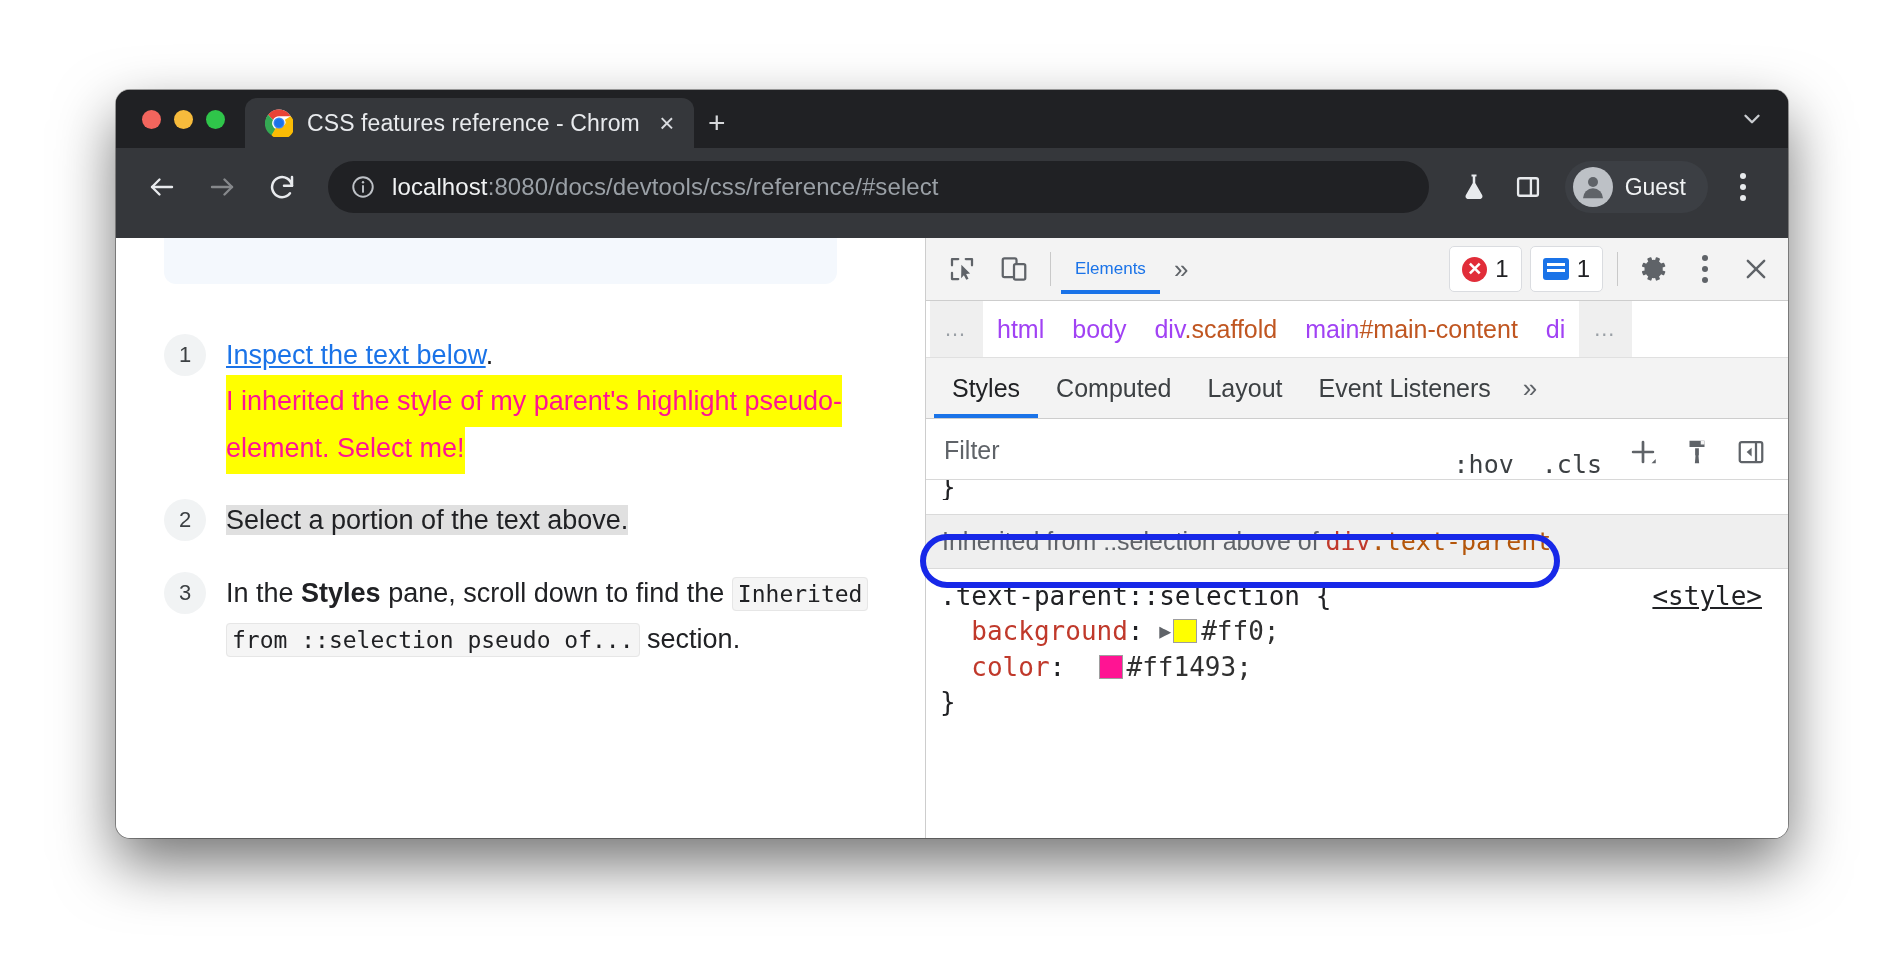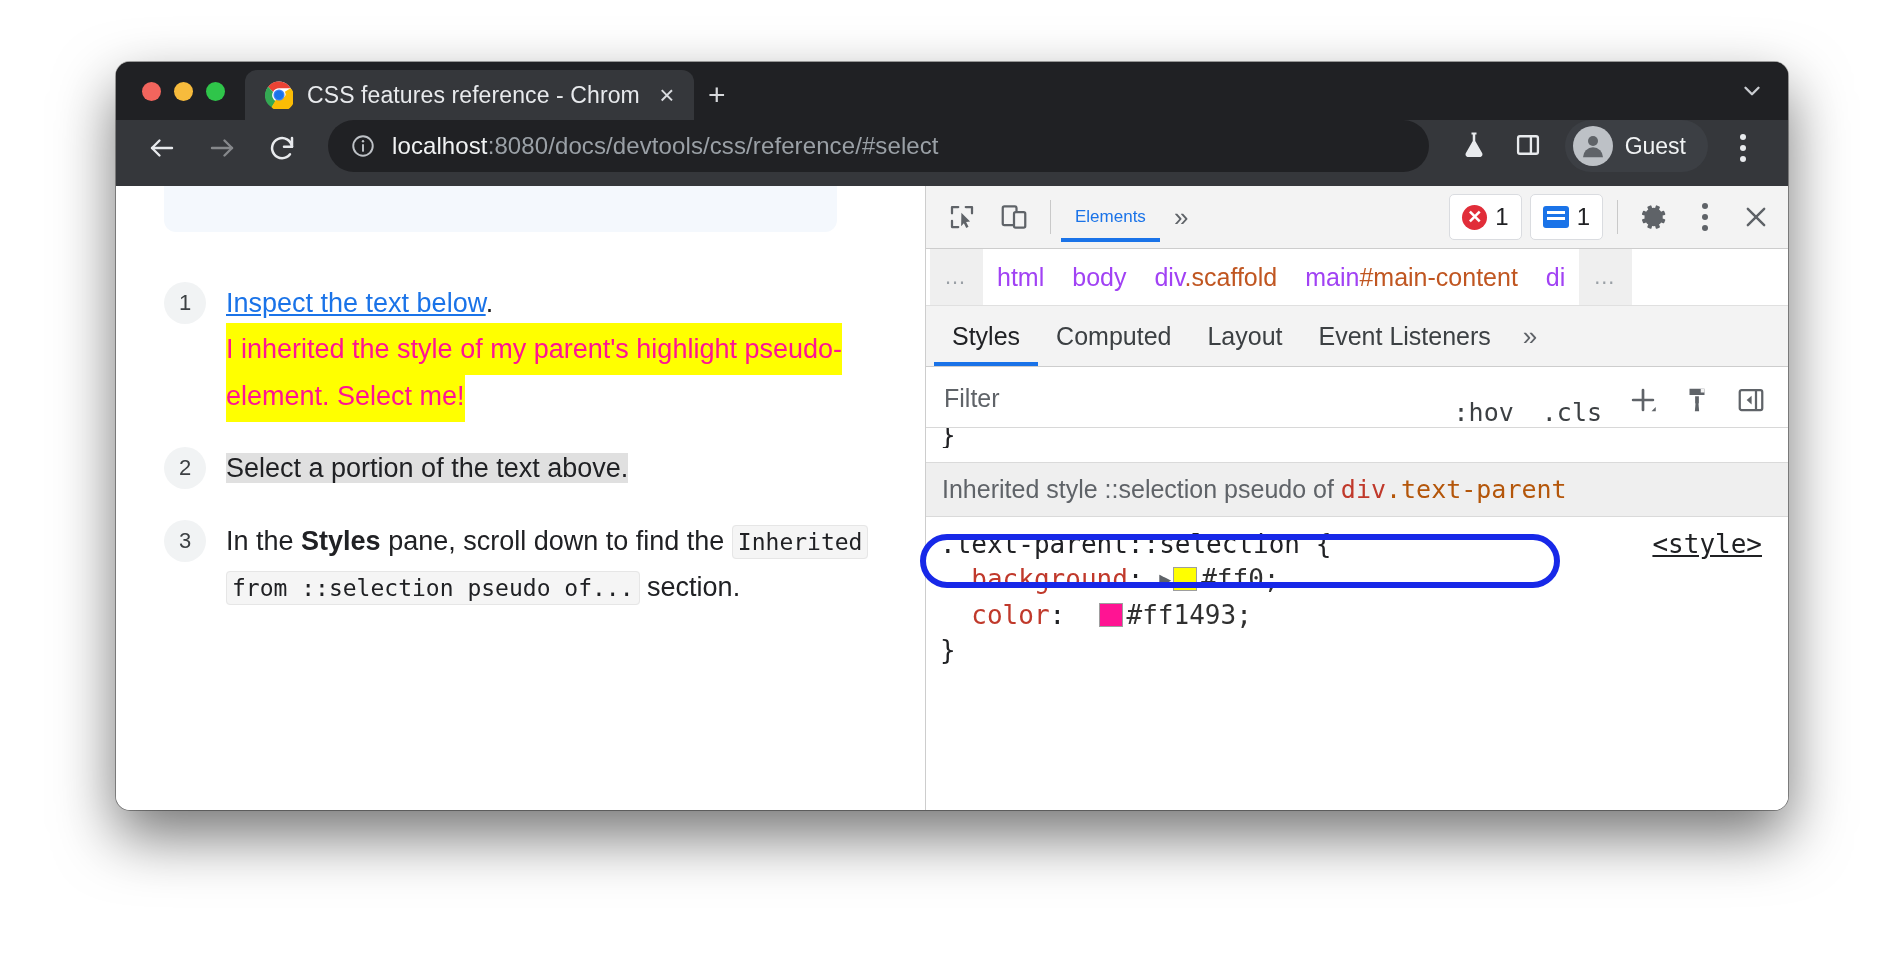--- a/index.html
+++ b/index.html
@@ -13,21 +13,21 @@
     width: 1902px;
     height: 974px;
     background: #ffffff;
     overflow: hidden;
   }
 
   
   .browser-window {
     position: absolute;
     left: 116px;
-    top: 62px;
+    top: 90px;
     width: 1672px;
     height: 748px;
     border-radius: 14px;
     background: #000000;
     box-shadow: 0 0 0 1px rgba(0,0,0,0.35), 0 26px 60px rgba(0,0,0,0.55);
     overflow: hidden;
     display: flex;
     flex-direction: column;
   }
 
@@ -104,24 +104,25 @@
     color: #c9ccd0;
     width: 56px;
     height: 58px;
     display: flex;
     align-items: center;
     justify-content: center;
   }
 
   
   .toolbar {
-    height: 66px;
+    height: 78px;
     background: #35373b;
     display: flex;
-    padding: 0 20px 0 18px;
+    align-items: center;
+    padding: 0 20px 12px 18px;
     gap: 4px;
     flex: 0 0 auto;
   }
   .nav-btn {
     width: 56px; height: 56px;
     display: flex; align-items: center; justify-content: center;
     color: #e8eaed;
     border-radius: 50%;
   }
   .omnibox {
@@ -738,21 +739,21 @@
                 <line x1="16" y1="4" x2="16" y2="20"></line>
                 <path d="M12.5 8.5L8.5 12l4 3.5z" fill="currentColor" stroke="none"></path>
               </svg>
           </span>
         </div>
 
         <div class="dt-styles">
 
           <div class="rule-tail">}</div>
 
-          <div class="inherited-bar"><span>Inherited style ::selection pseudo of </span><span class="sel-name"><span>div</span><span class="cls">.text-parent</span></span></div>
+          <div class="inherited-bar"><span>Inherited from ::selection above of </span><span class="sel-name"><span>div</span><span class="cls">.text-parent</span></span></div>
 
           <div class="rule-block">
             <a class="style-src" href="#">&lt;style&gt;</a>
             <div class="rule-line rule-selector">.text-parent::selection {</div>
             <div class="rule-line">&nbsp;&nbsp;<span class="prop">background</span><span>: </span><span class="disclosure">▶</span><span class="swatch" style="background:#ffff00"></span><span class="val">#ff0;</span></div>
             <div class="rule-line">&nbsp;&nbsp;<span class="prop">color</span><span>:&nbsp; </span><span class="swatch" style="background:#ff1493"></span><span class="val">#ff1493;</span></div>
             <div class="rule-line">}</div>
           </div>
 
         </div>

